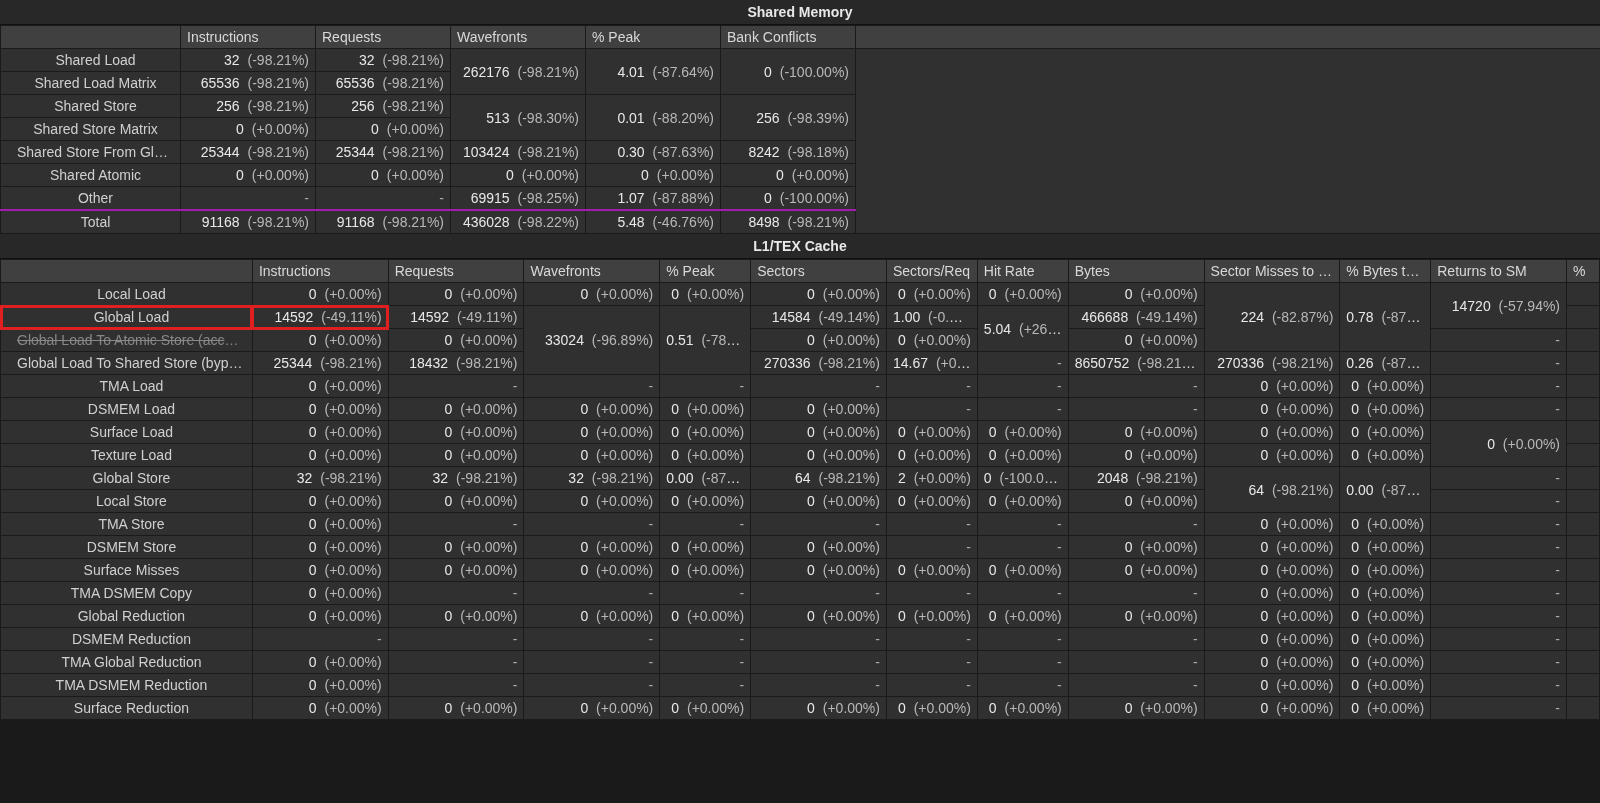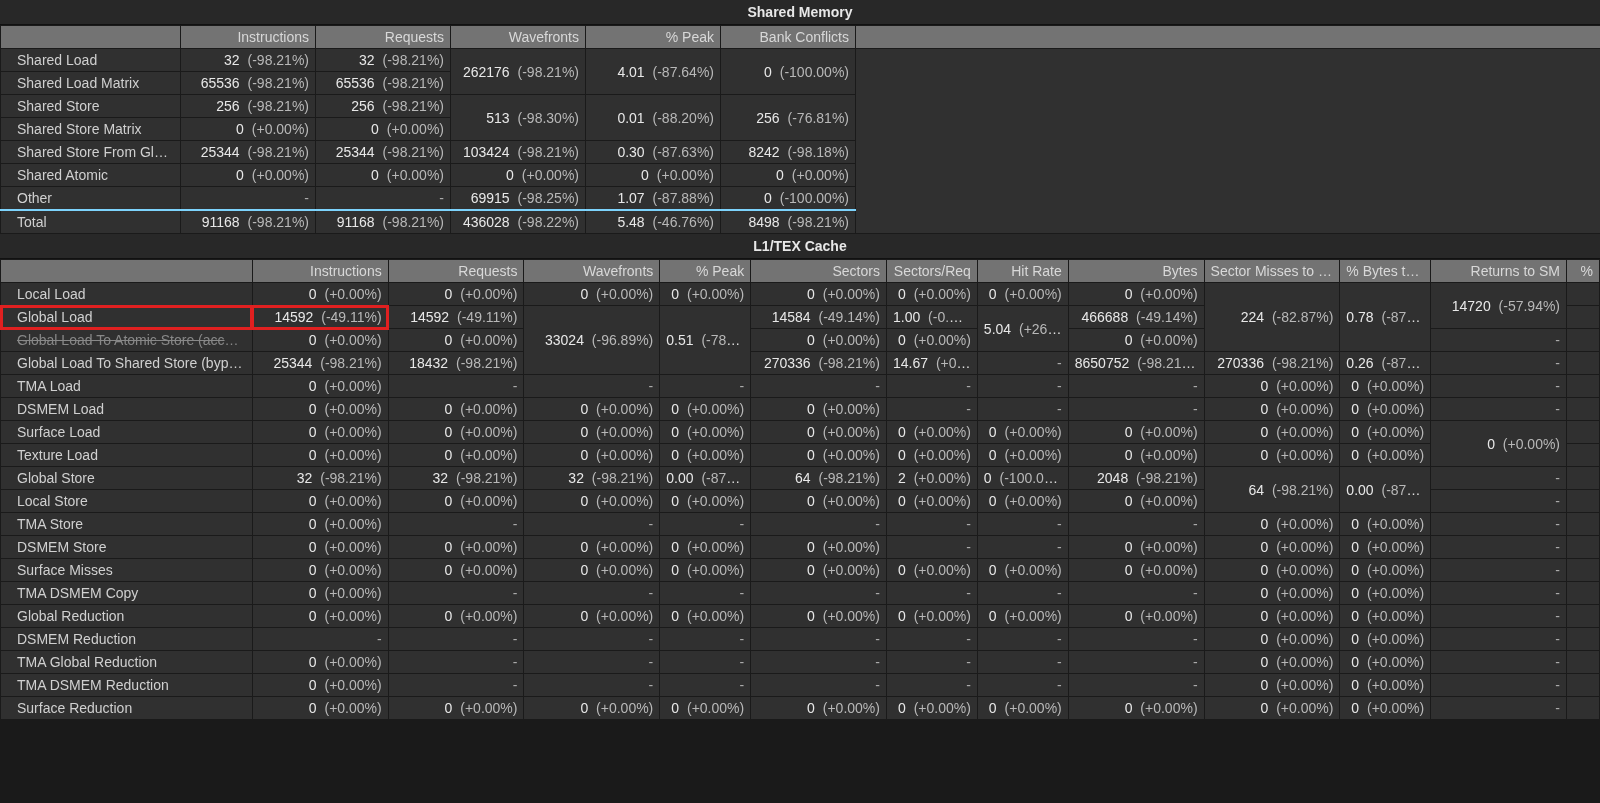--- a/index.html
+++ b/index.html
@@ -1,28 +1,28 @@
 <!DOCTYPE html>
 <html><head>
 <meta charset="utf-8">
 <style>
   * { box-sizing: border-box; margin: 0; padding: 0; }
   html, body { background: #1a1a1a; color: #e0e0e0; font-family: "Segoe UI", Arial, sans-serif; font-size: 14px; width: 1600px; }
   .section-title { text-align: center; font-weight: 600; color: #e8e8e8; padding: 4px 0; background: #282828; border-bottom: 1px solid #111; }
   table { border-collapse: collapse; width: 100%; table-layout: fixed; }
   th, td { padding: 3px 6px; border: 1px solid #1a1a1a; overflow: hidden; white-space: nowrap; text-overflow: ellipsis; vertical-align: middle; }
-  th { background: #737373; font-weight: 500; color: #d8d8d8; text-align: right; }
+  th { background: #404040; font-weight: 500; color: #d8d8d8; text-align: left; }
   td { background: #303030; }
-  .rowlabel { text-align: left; padding-left: 16px; color: #d0d0d0; }
+  .rowlabel { text-align: center; padding-left: 16px; color: #d0d0d0; }
   .valcell { text-align: right; }
   .val { color: #e8e8e8; }
   .delta { color: #b8b8b8; margin-left: 4px; }
   .dash { color: #aaa; }
   .group-border-top td { border-top: 1px solid #555; }
-  .total-border td { border-top: 2px solid #7dd3fc; }
+  .total-border td { border-top: 2px solid #a21caf; }
   .highlight-row td:nth-child(1), .highlight-row td:nth-child(2) { outline: 3px solid #e02020; outline-offset: -2px; position: relative; z-index: 2; }
   .striked { text-decoration: line-through; color: #888; }
   
   .sm col.c0 { width: 180px; }
   .sm col.cn { width: 135px; }
   .sm col.last { width: 757px; }
   
   .l1 col.c0 { width: 230px; }
   .l1 col.cn { width: 124px; }
   .l1 col.cnn { width: 83px; }
@@ -67,21 +67,21 @@
         <td class="rowlabel">Shared Load Matrix</td>
         <td class="valcell"><span class="val">65536</span>&nbsp;<span class="delta">(-98.21%)</span></td>
         <td class="valcell"><span class="val">65536</span>&nbsp;<span class="delta">(-98.21%)</span></td>
       </tr>
       <tr class="group-border-top">
         <td class="rowlabel">Shared Store</td>
         <td class="valcell"><span class="val">256</span>&nbsp;<span class="delta">(-98.21%)</span></td>
         <td class="valcell"><span class="val">256</span>&nbsp;<span class="delta">(-98.21%)</span></td>
         <td class="valcell" rowspan="2"><span class="val">513</span>&nbsp;<span class="delta">(-98.30%)</span></td>
         <td class="valcell" rowspan="2"><span class="val">0.01</span>&nbsp;<span class="delta">(-88.20%)</span></td>
-        <td class="valcell" rowspan="2"><span class="val">256</span>&nbsp;<span class="delta">(-76.81%)</span></td>
+        <td class="valcell" rowspan="2"><span class="val">256</span>&nbsp;<span class="delta">(-98.39%)</span></td>
       </tr>
       <tr>
         <td class="rowlabel">Shared Store Matrix</td>
         <td class="valcell"><span class="val">0</span>&nbsp;<span class="delta">(+0.00%)</span></td>
         <td class="valcell"><span class="val">0</span>&nbsp;<span class="delta">(+0.00%)</span></td>
       </tr>
       <tr class="group-border-top">
         <td class="rowlabel">Shared Store From Global Load</td>
         <td class="valcell"><span class="val">25344</span>&nbsp;<span class="delta">(-98.21%)</span></td>
         <td class="valcell"><span class="val">25344</span>&nbsp;<span class="delta">(-98.21%)</span></td>

